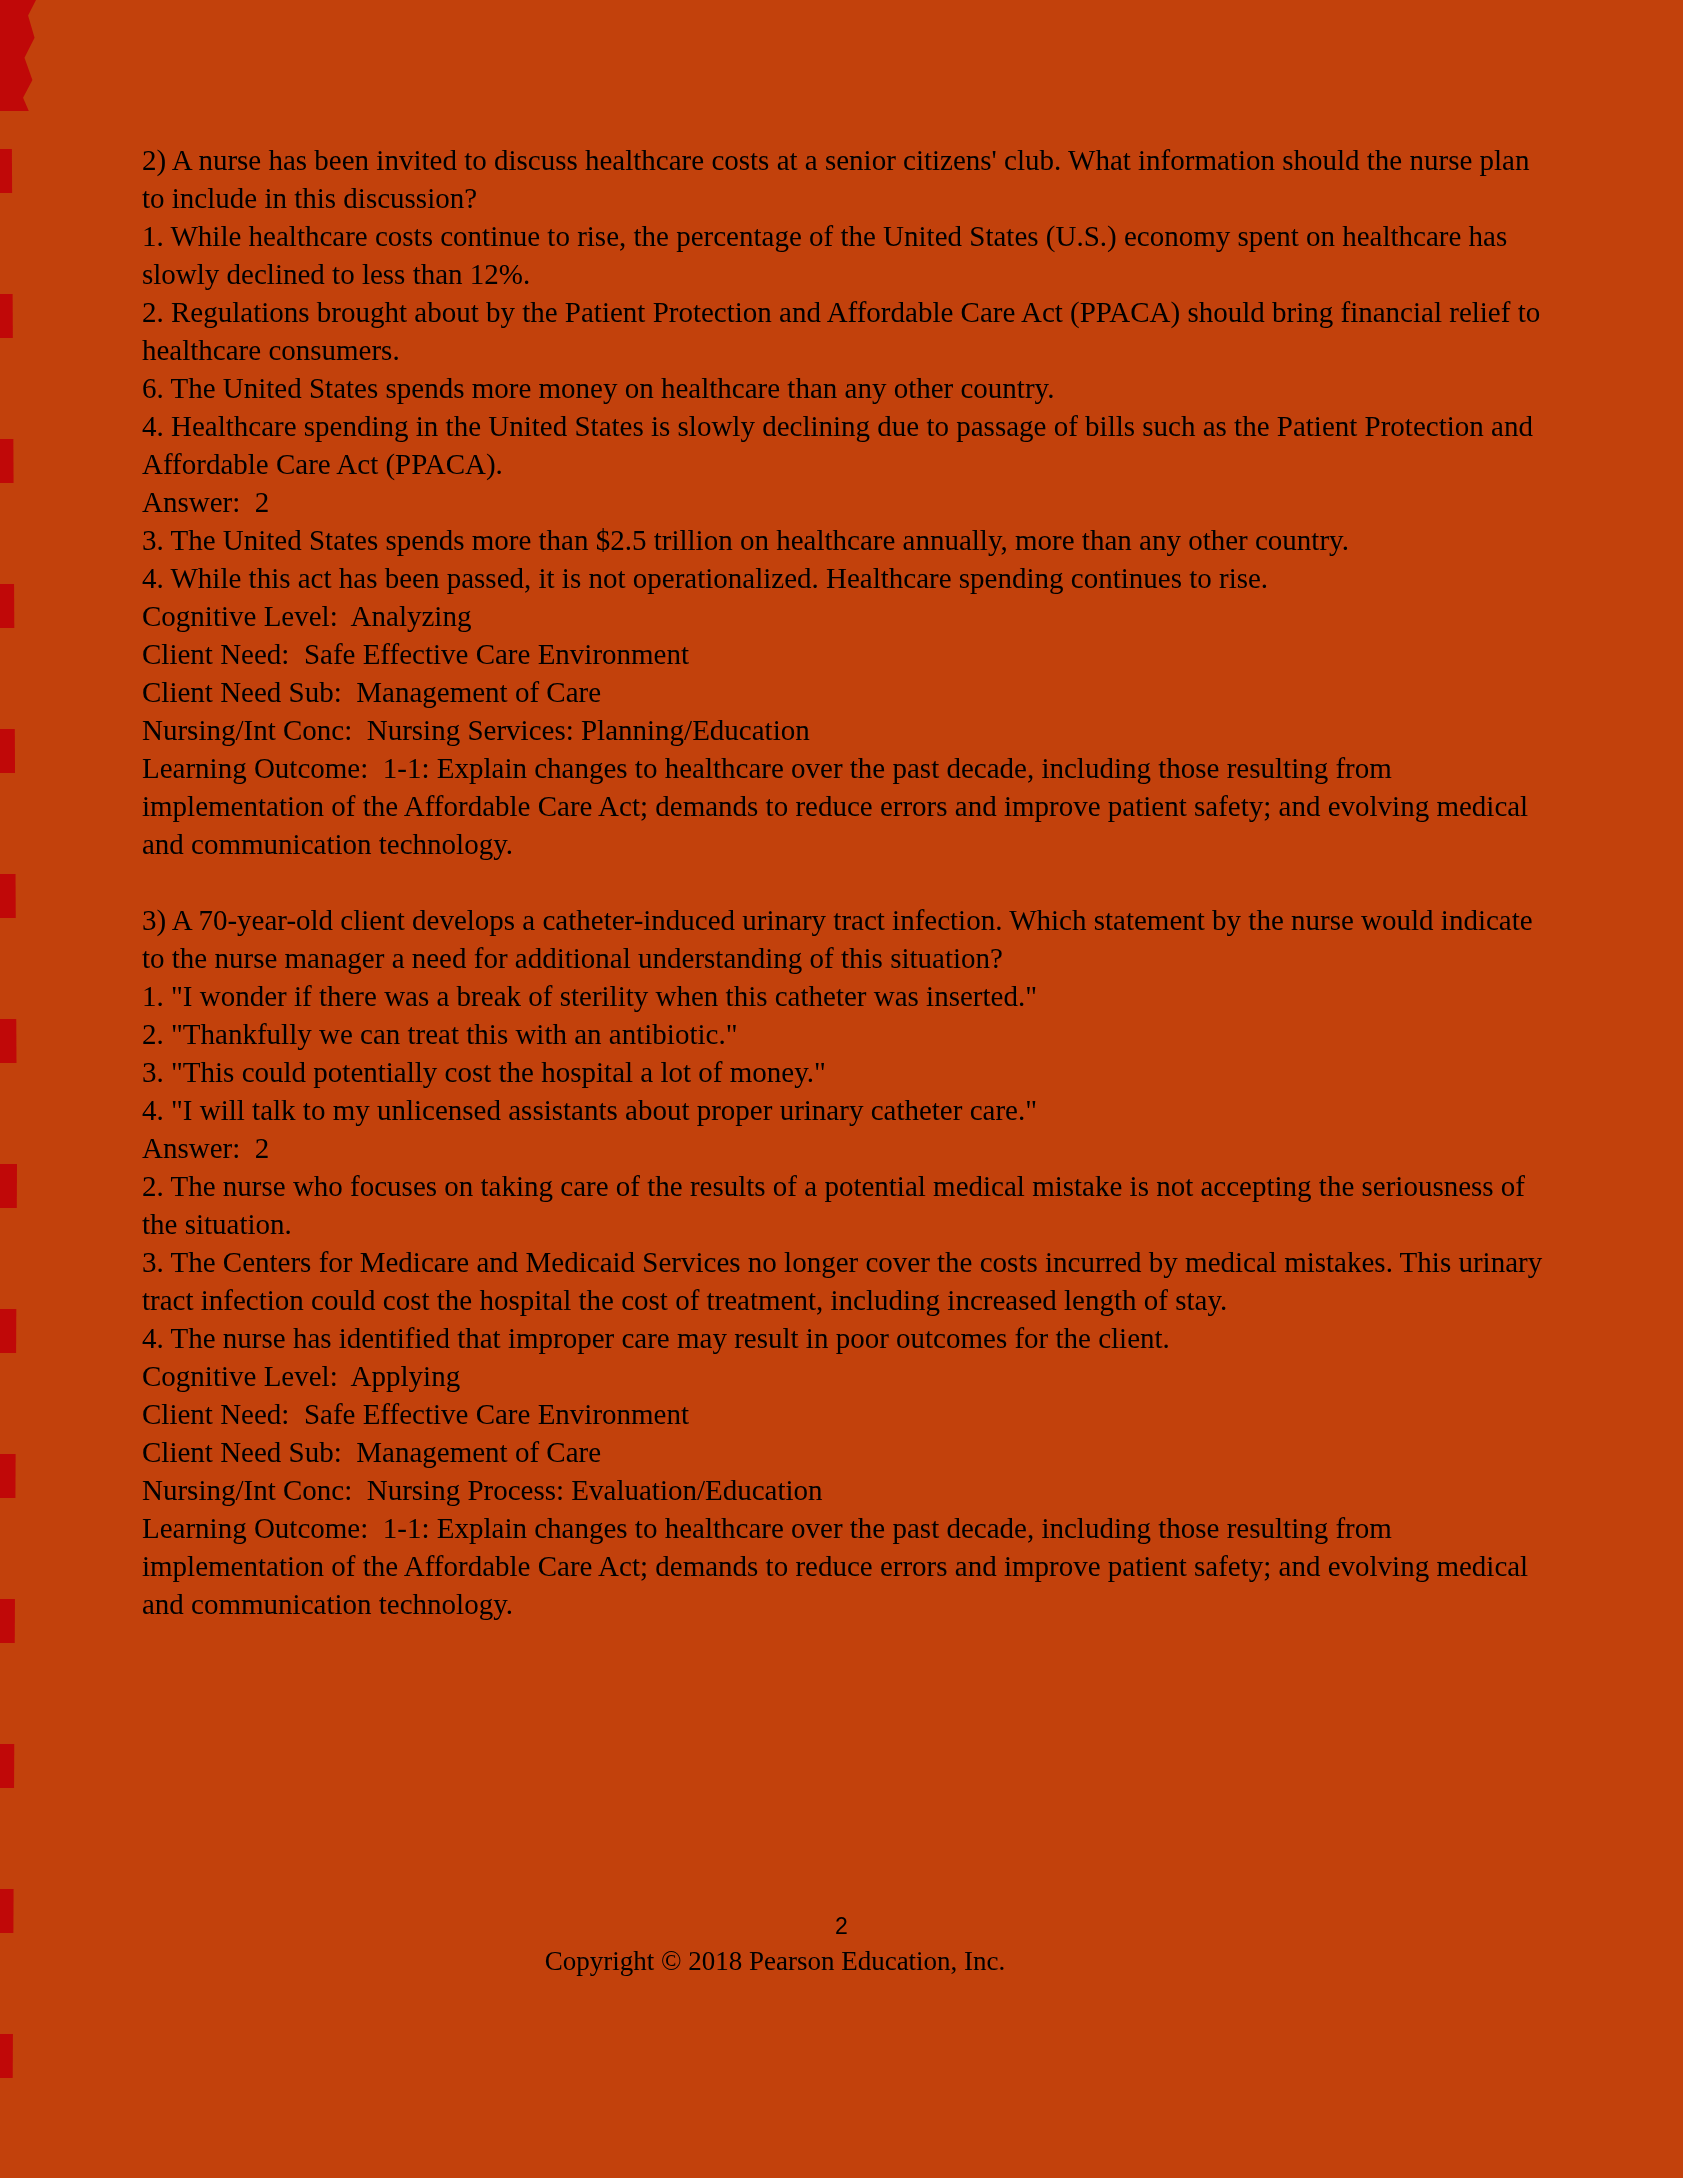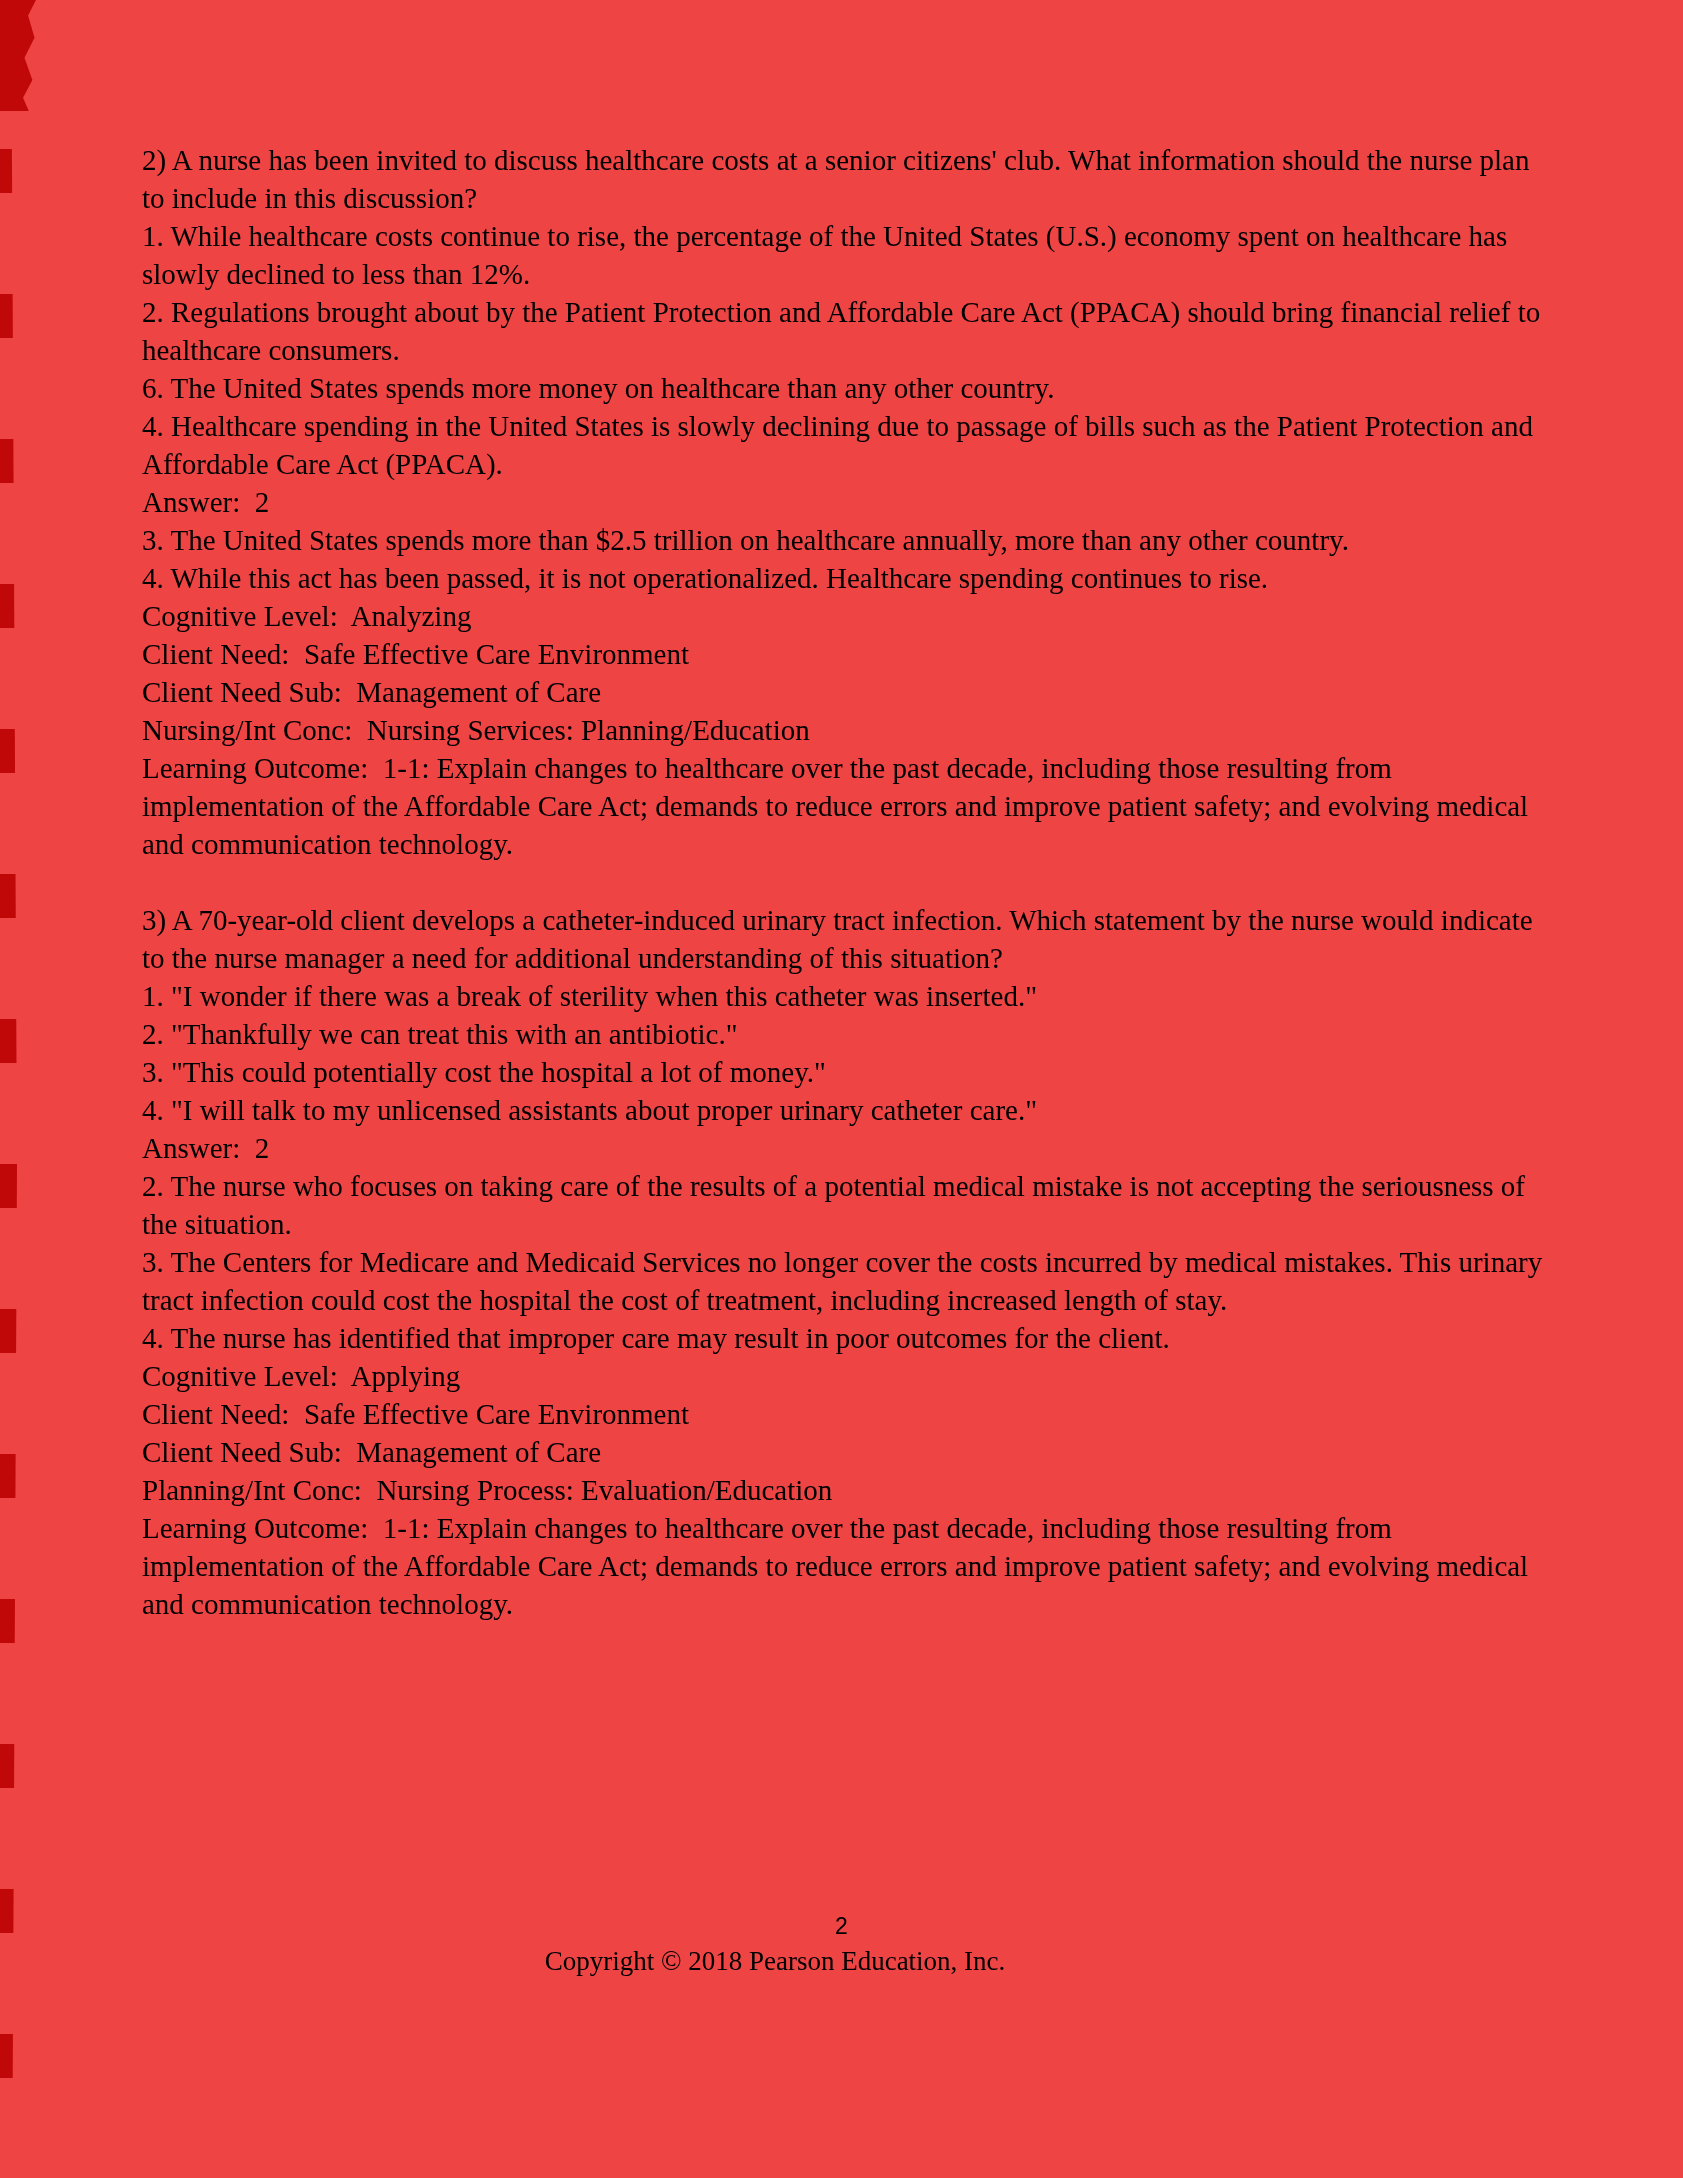--- a/index.html
+++ b/index.html
@@ -8,21 +8,21 @@
   body {
     position: relative;
     background: #ffffff;
     color: #000000;
     font-family: "Liberation Serif", serif;
     overflow: hidden;
   }
   .page {
     position: absolute;
     inset: 0;
-    background: #ef4444;
+    background: #c2410c;
   }
   
   .red-top {
     position: absolute;
     left: 0; top: 0;
     width: 36px; height: 111px;
     background: var(--red);
     clip-path: polygon(0 0, 100% 0, 78% 14%, 96% 34%, 68% 52%, 90% 72%, 64% 88%, 80% 100%, 0 100%);
   }
   .red-ticks {
@@ -99,21 +99,21 @@
       <div class="para">2. "Thankfully we can treat this with an antibiotic."</div>
       <div class="para">3. "This could potentially cost the hospital a lot of money."</div>
       <div class="para">4. "I will talk to my unlicensed assistants about proper urinary catheter care."</div>
       <div class="para">Answer:  2</div>
       <div class="para">2. The nurse who focuses on taking care of the results of a potential medical mistake is not accepting the seriousness of the situation.</div>
       <div class="para">3. The Centers for Medicare and Medicaid Services no longer cover the costs incurred by medical mistakes. This urinary tract infection could cost the hospital the cost of treatment, including increased length of stay.</div>
       <div class="para">4. The nurse has identified that improper care may result in poor outcomes for the client.</div>
       <div class="para">Cognitive Level:  Applying</div>
       <div class="para">Client Need:  Safe Effective Care Environment</div>
       <div class="para">Client Need Sub:  Management of Care</div>
-      <div class="para">Planning/Int Conc:  Nursing Process: Evaluation/Education</div>
+      <div class="para">Nursing/Int Conc:  Nursing Process: Evaluation/Education</div>
       <div class="para">Learning Outcome:  1-1: Explain changes to healthcare over the past decade, including those resulting from implementation of the Affordable Care Act; demands to reduce errors and improve patient safety; and evolving medical and communication technology.</div>
     </div>
 
   </div>
 
   <div class="footer-page-num">2</div>
   <div class="footer-copyright">Copyright © 2018 Pearson Education, Inc.</div>
 
 </div>
 

